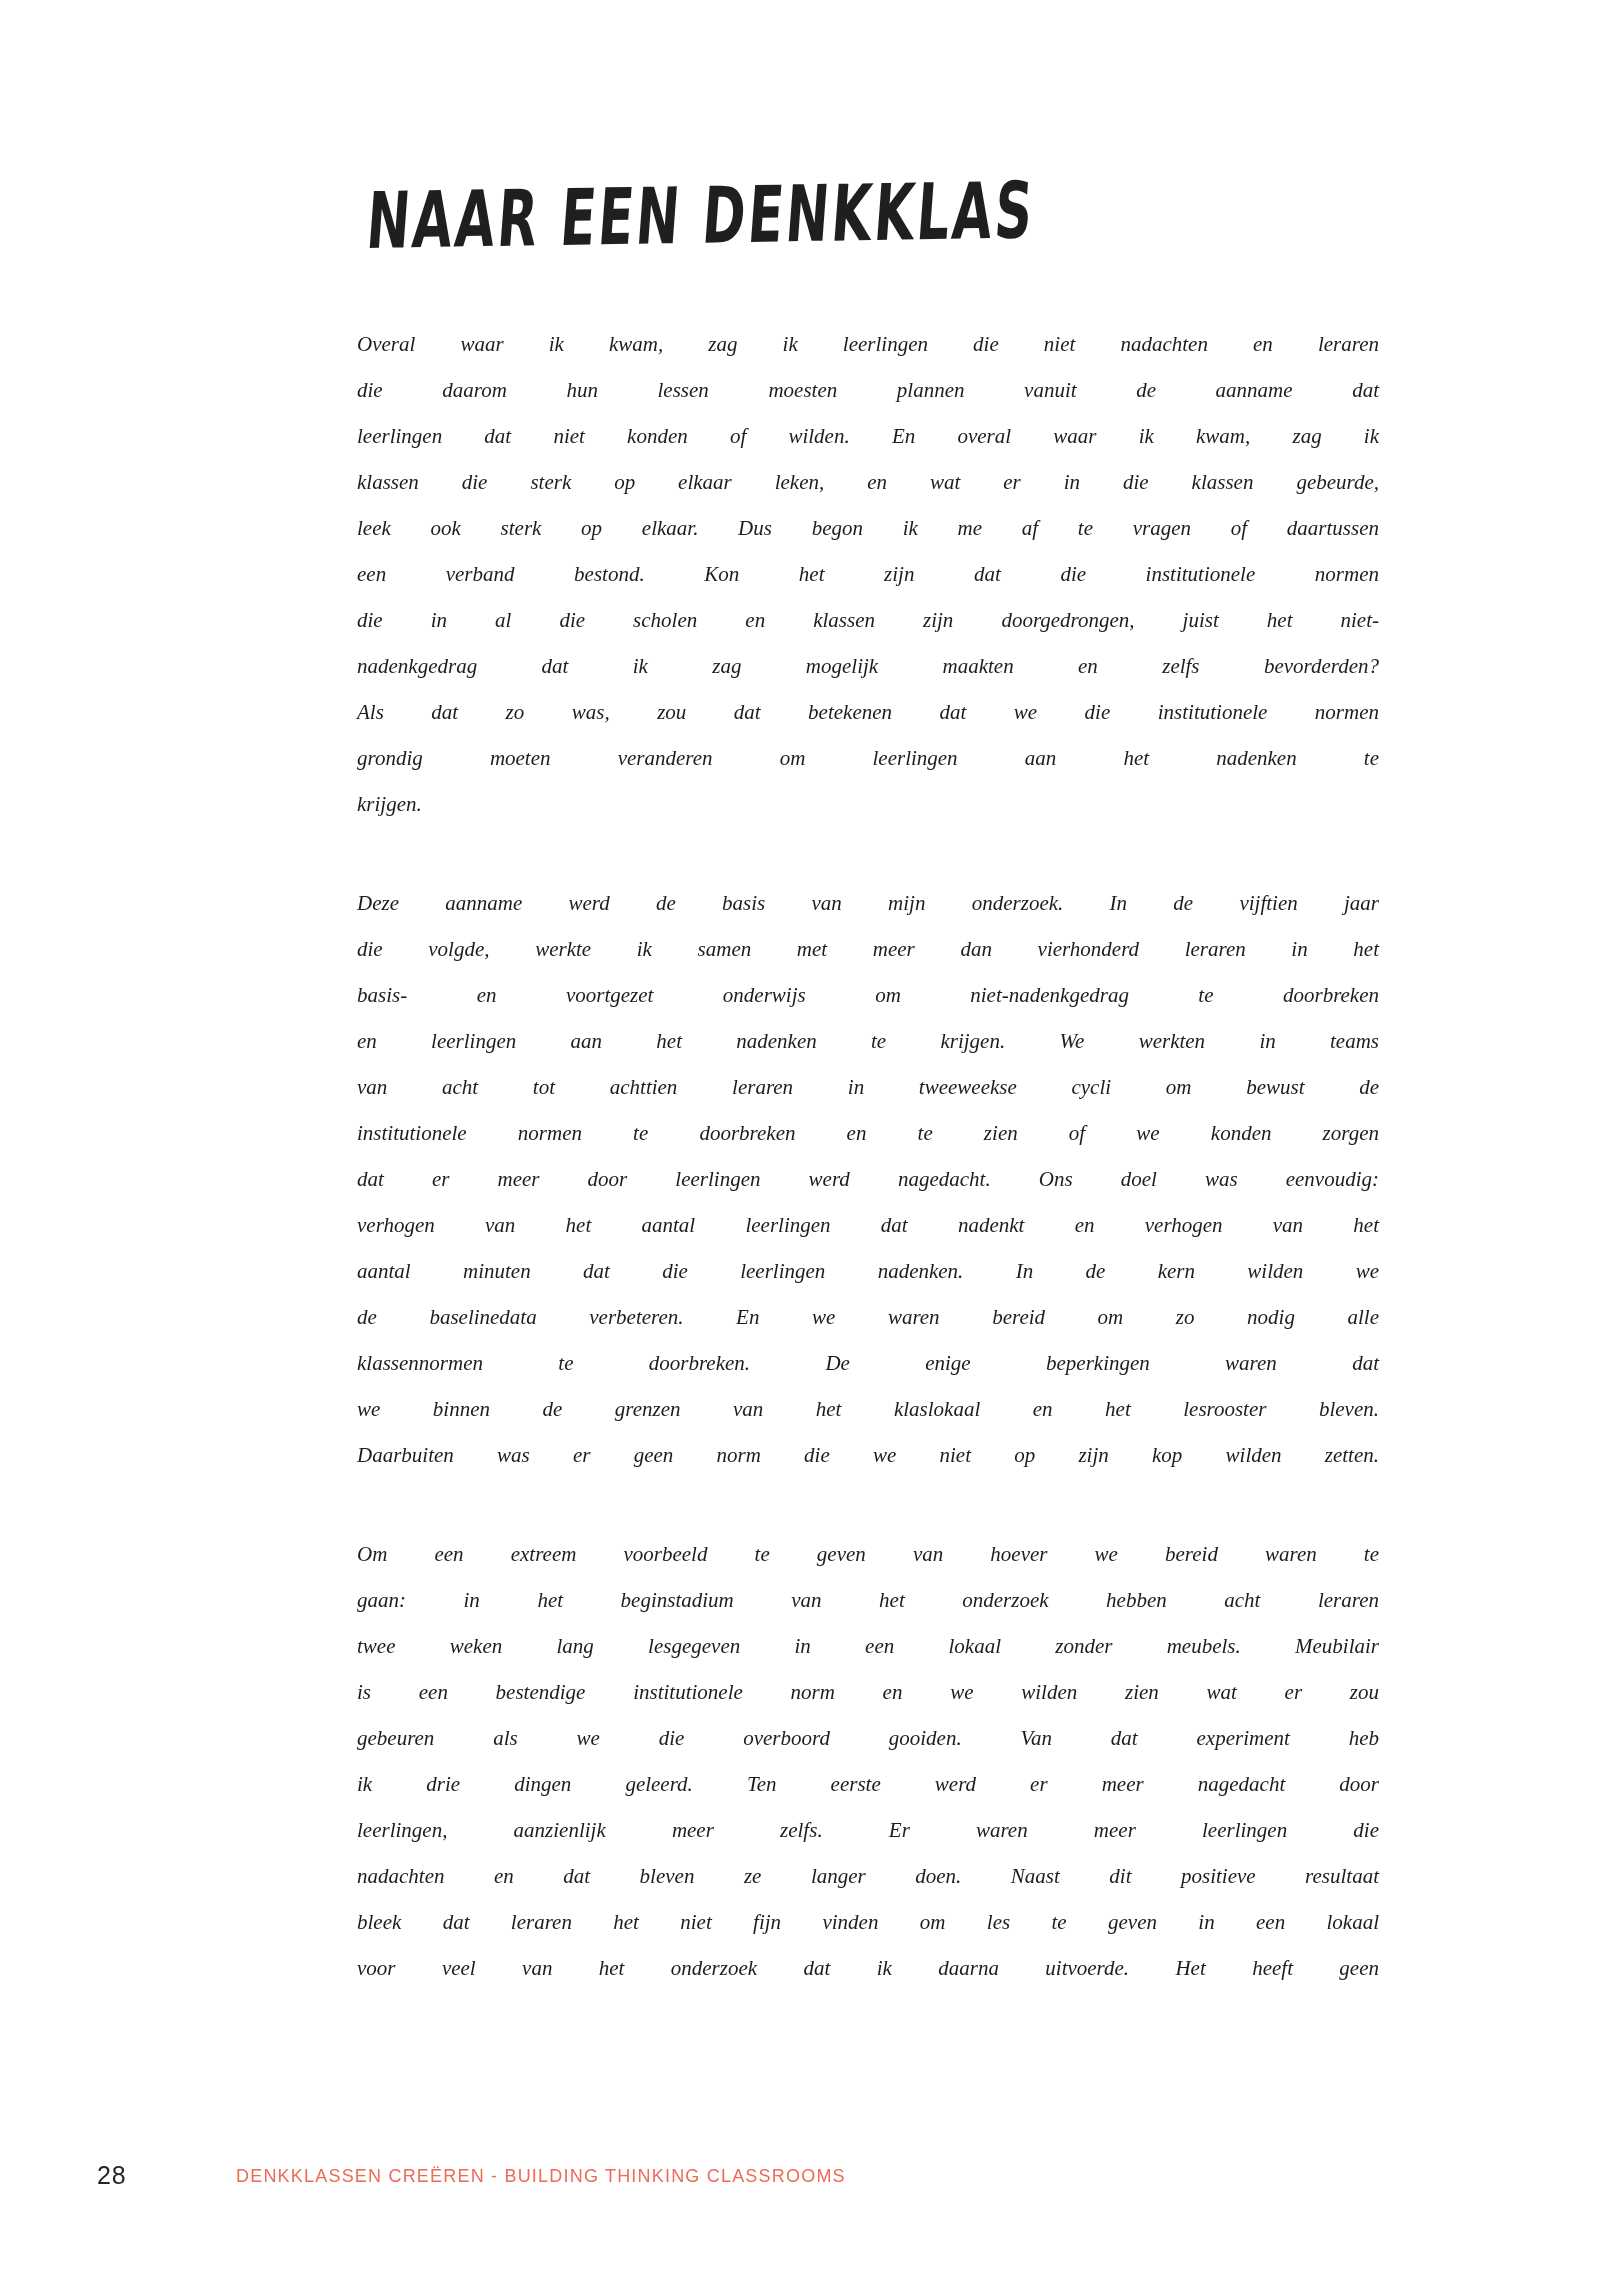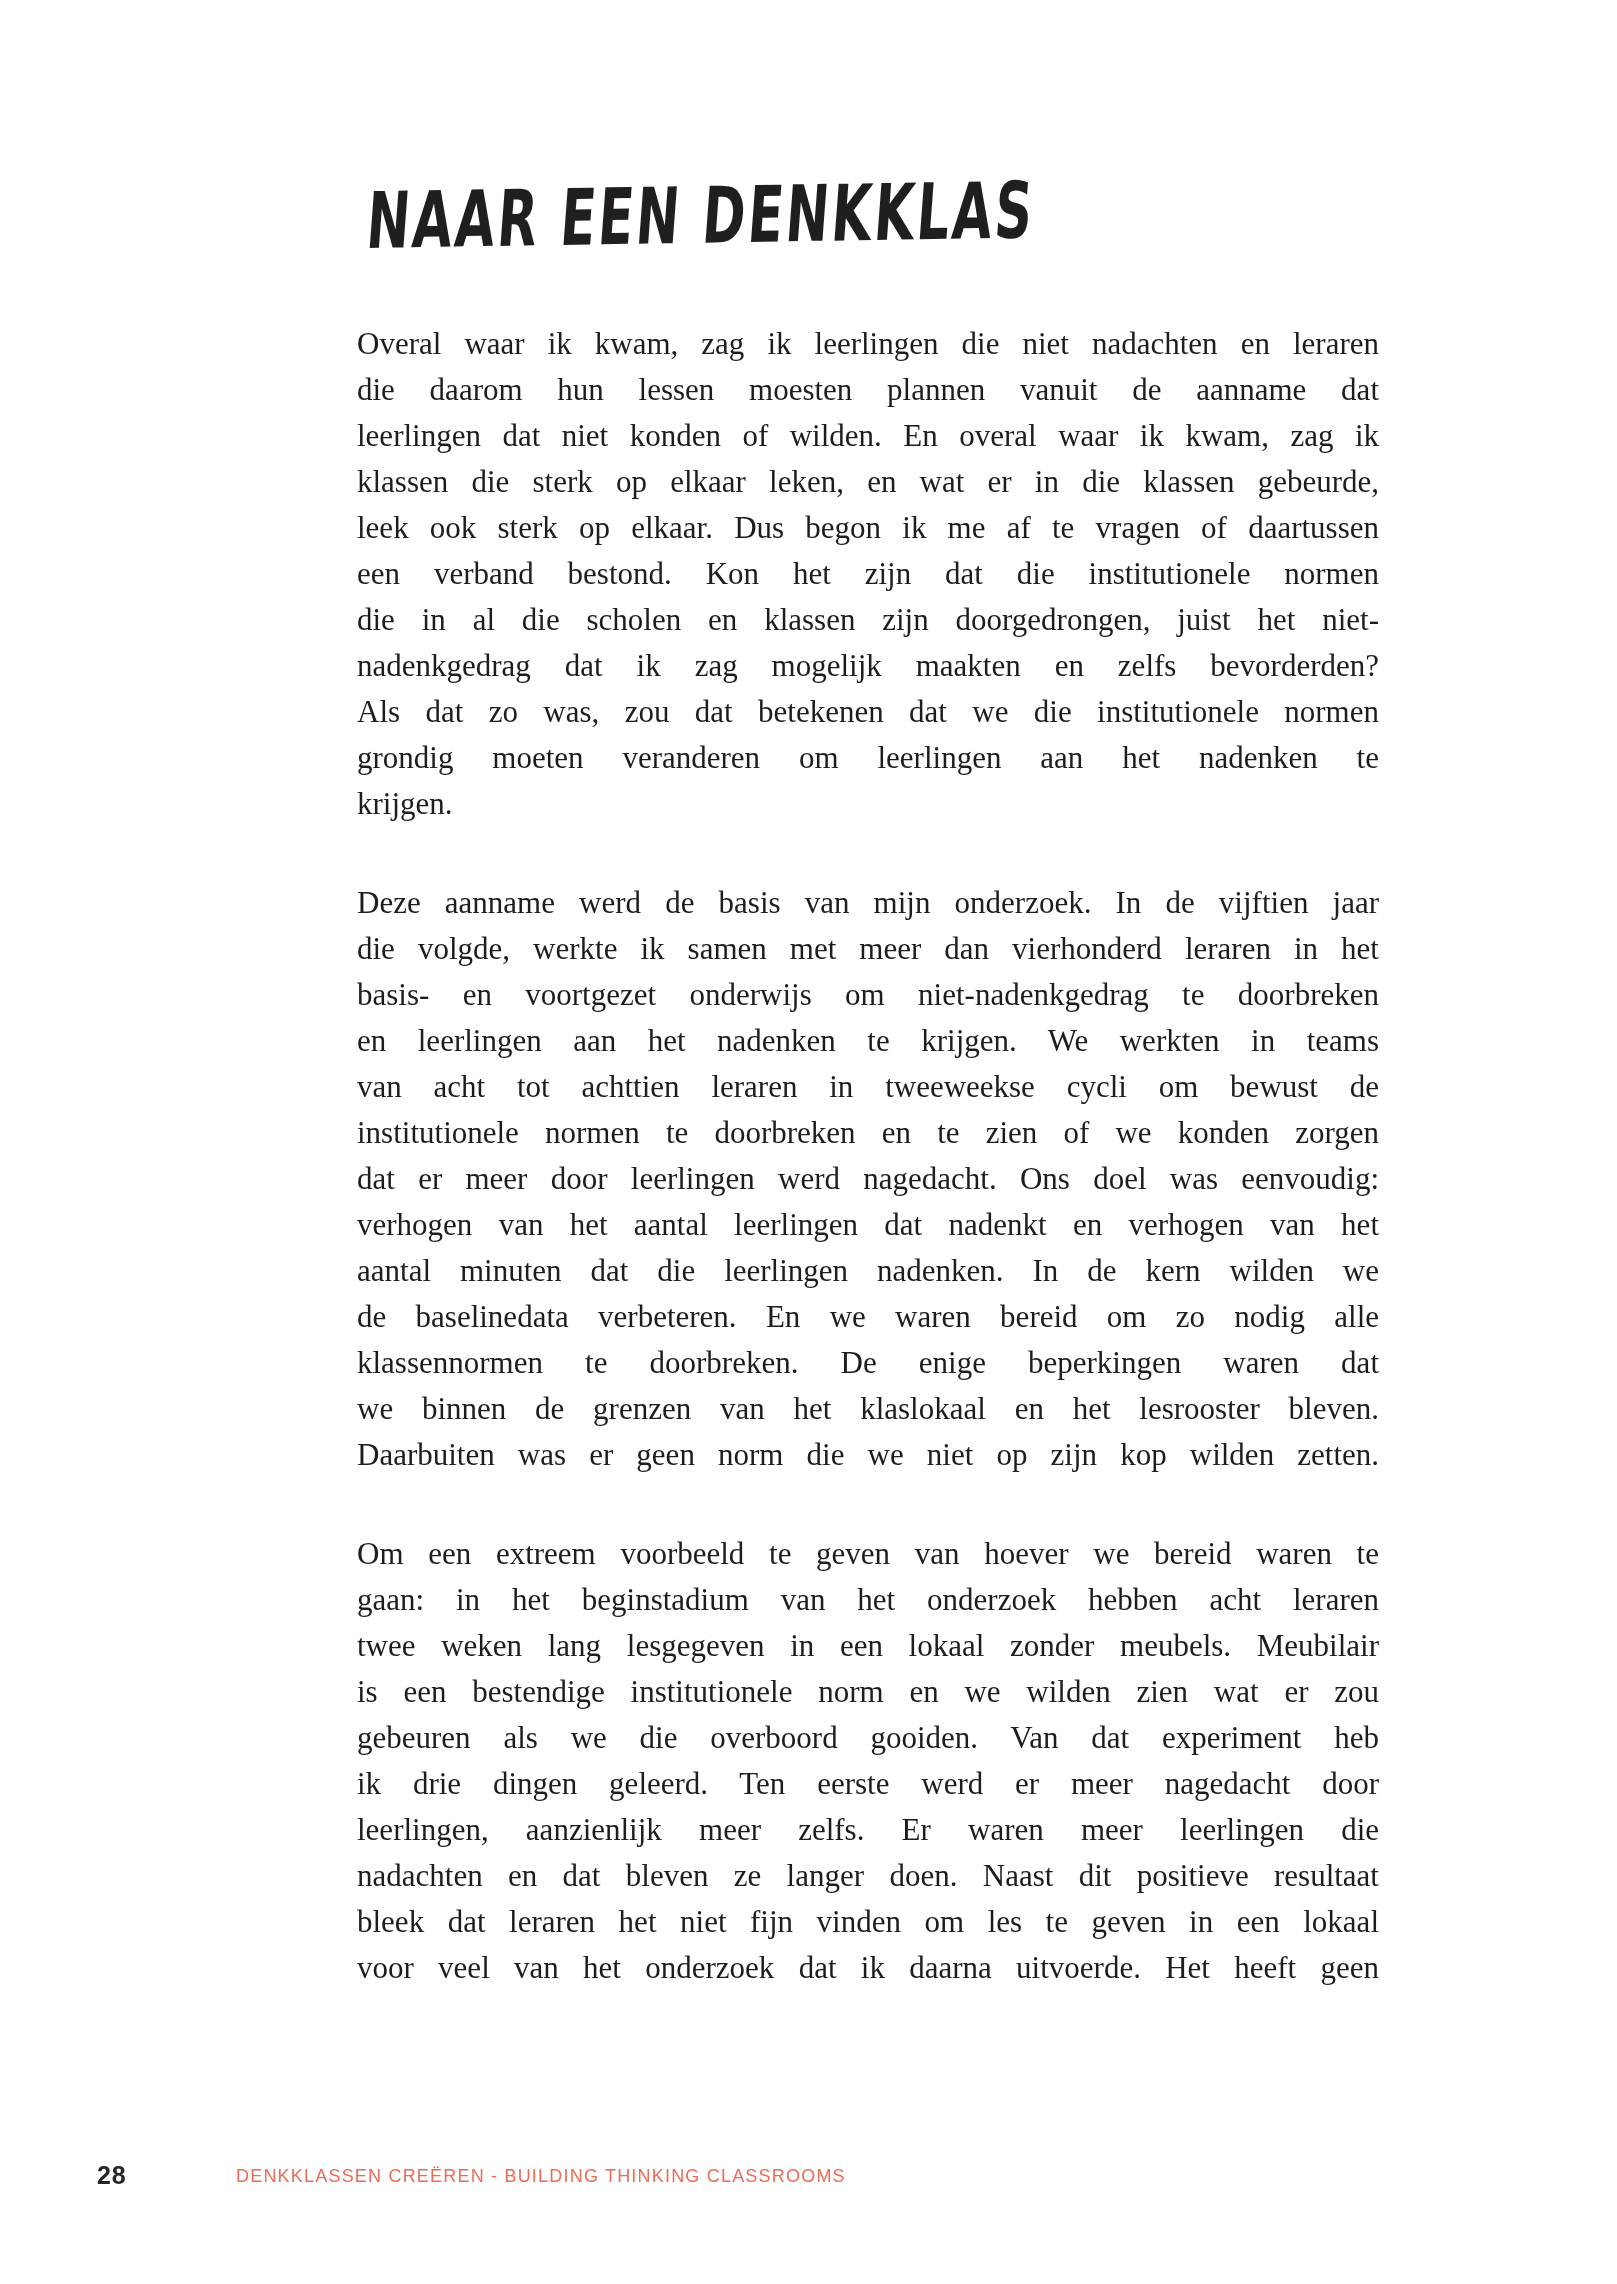--- a/index.html
+++ b/index.html
@@ -37,45 +37,46 @@
     position: absolute;
     left: 357px;
     top: 321px;
     width: 1022px;
   }
   .paragraph {
     margin: 0 0 53px 0;
   }
   .paragraph:last-child { margin-bottom: 16px; }
   .ln {
-    font-size: 31px;
+    font-size: 21px;
     line-height: 46px;
     text-align: justify;
     text-align-last: justify;
     color: #1d1d1b;
+    font-style: italic;
   }
   .ln.end {
     text-align-last: left;
   }
   
   .footer {
     position: absolute;
     left: 0;
     top: 2161px;
     width: 1618px;
     height: 32px;
     font-family: "Liberation Sans", sans-serif;
   }
   .page-number {
     position: absolute;
     left: 97px;
     top: 0;
     font-size: 25px;
     line-height: 29px;
-    font-weight: 700;
+    font-weight: 400;
     letter-spacing: 0.8px;
     color: #262626;
   }
   .footer-book-title {
     position: absolute;
     left: 236px;
     top: 1.6px;
     font-size: 18px;
     line-height: 27px;
     letter-spacing: 1.2px;

